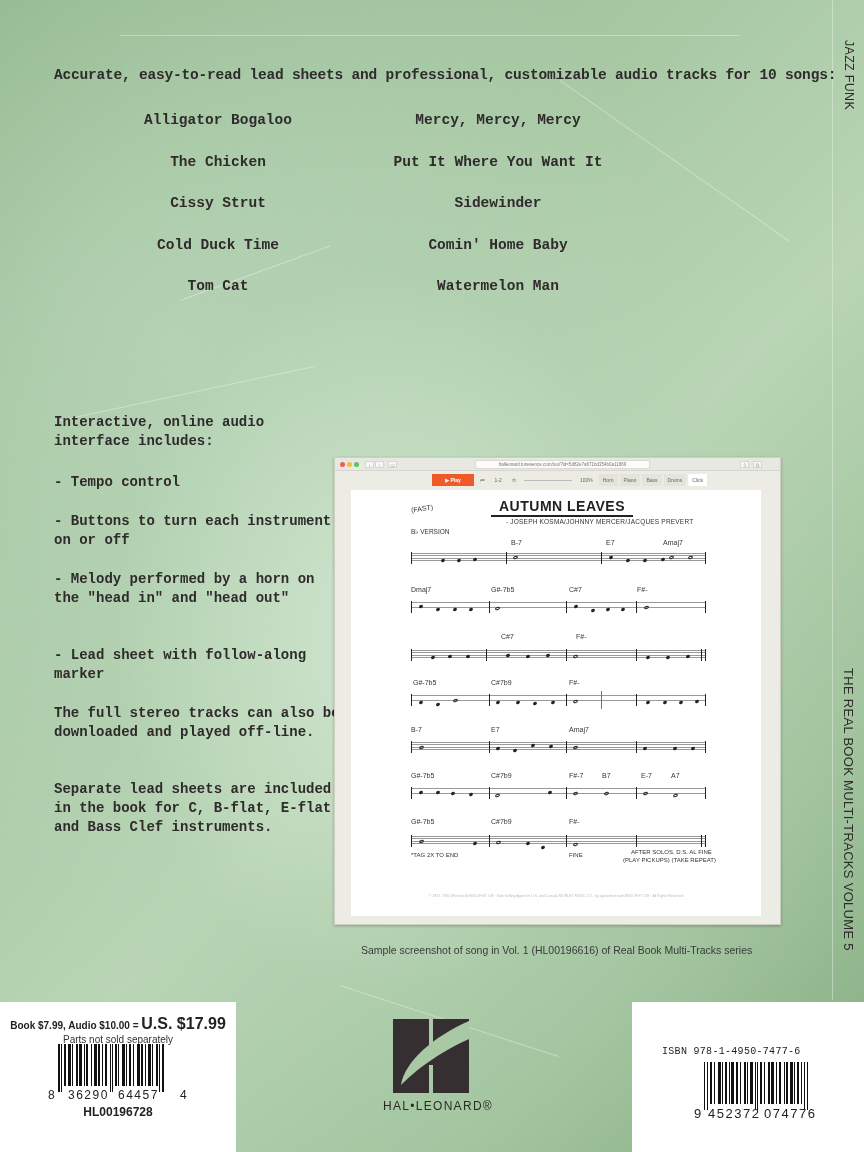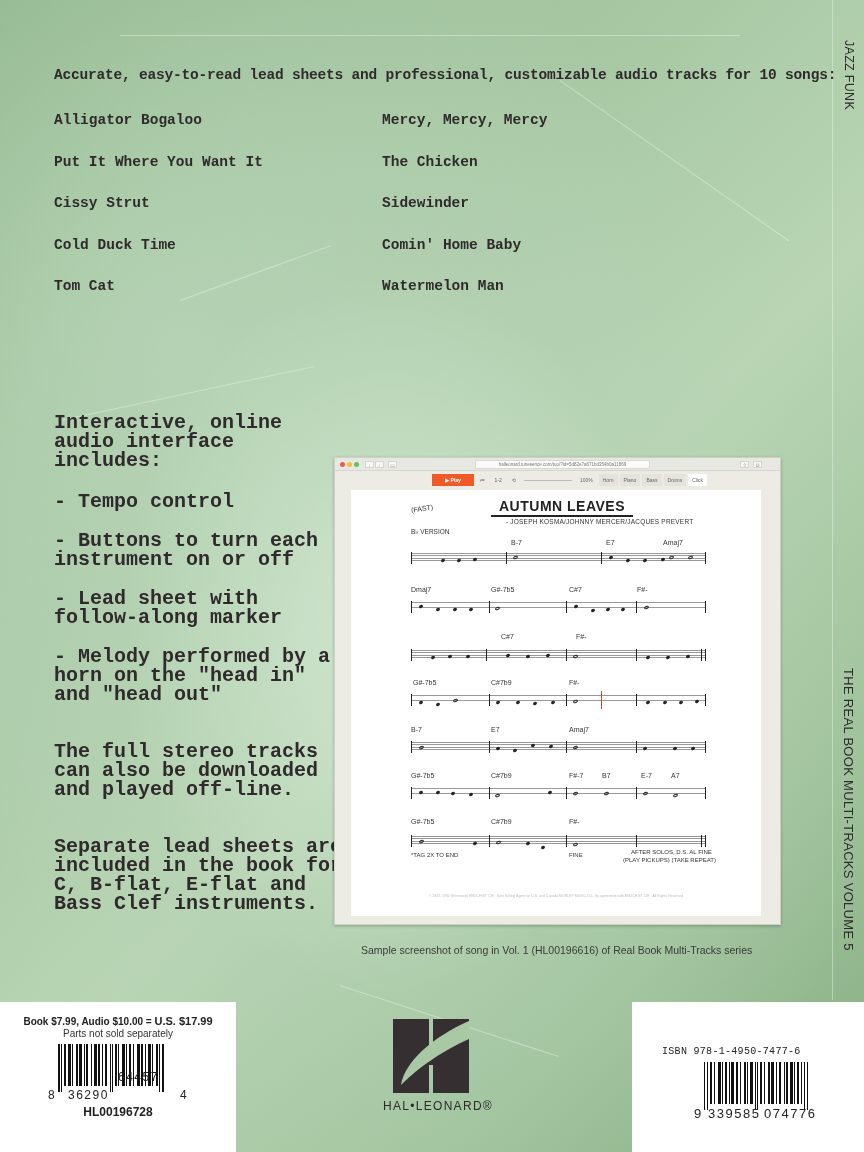--- a/index.html
+++ b/index.html
@@ -12,23 +12,23 @@
       linear-gradient(135deg, #8fb68c 0%, #a9c9a5 35%, #b9d5b4 55%, #9fc29b 80%, #87ad83 100%);
     font-family: "DejaVu Serif", "Liberation Serif", serif;
     color:#2e2a2a;
   }
   .scratch { position:absolute; background:rgba(235,245,235,0.45); height:1px; transform-origin:0 0; }
 
   .typewriter { font-family: "Liberation Mono", "DejaVu Sans Mono", monospace; font-weight:bold; color:#2f2a2b; }
 
   .intro { position:absolute; left:54px; top:67px; font-size:14.5px; letter-spacing:-0.2px; }
   .songs { position:absolute; left:54px; top:110px; width:560px; display:grid; grid-template-columns: 328px 232px; row-gap:20.5px; font-size:14.5px; }
-  .songs div { height:21px; line-height:21px; }
-
-  .features { position:absolute; left:54px; top:413px; width:290px; font-size:20px; line-height:19px; }
+  .songs div { height:21px; line-height:21px;text-align:center; }
+
+  .features { position:absolute; left:54px; top:413px; width:290px; font-size:14px; line-height:19px; }
   .features .block { margin-bottom:20px; }
   .features .heading { margin-bottom:22px; }
 
   .vert { position:absolute; font-family:"Liberation Sans","DejaVu Sans",sans-serif; writing-mode:vertical-rl; color:#2d2b2b; font-size:12.5px; letter-spacing:0.3px; }
   .vert.jazz { right:8px; top:40px; }
   .vert.series { right:8px; top:668px; font-size:13px; }
 
   
   .browser { position:absolute; left:334px; top:457px; width:447px; height:468px; background:#ecece5; border:1px solid #cfcfc6; box-shadow:0 1px 3px rgba(0,0,0,0.25); }
   .b-titlebar { height:13px; background:#e8e8e3; border-bottom:1px solid #d6d6ce; position:relative; }
@@ -56,21 +56,21 @@
   .chord { position:absolute; font-size:7px; font-family:"Liberation Sans",sans-serif; color:#333; }
   .marker { position:absolute; width:1px; height:18px; background:#ef3b24; }
   .sheet-foot { position:absolute; left:0; right:0; top:404px; font-size:3.5px; font-family:"Liberation Sans",sans-serif; text-align:center; color:#bbb; line-height:5px; }
   .tag { position:absolute; font-size:6px; font-family:"Liberation Sans",sans-serif; color:#333; }
 
   .caption { position:absolute; left:361px; top:944px; font-family:"Liberation Sans","DejaVu Sans",sans-serif; font-size:10.5px; color:#3a3a3a; }
 
   
   .price-box { position:absolute; left:0; top:1002px; width:236px; height:150px; background:#fff; font-family:"Liberation Sans",sans-serif; text-align:center; }
   .price-line { margin-top:13px; font-size:10px; font-weight:bold; color:#222; }
-  .price-line .total { font-size:11px; }
+  .price-line .total { font-size:16px; }
   .parts { font-size:10px; color:#333; margin-top:1px; }
   .barcode { display:flex; align-items:flex-start; height:42px; }
   .barcode span { display:block; background:#111; height:100%; }
   .bc1 { position:absolute; left:58px; top:42px; }
   .bc-num { position:absolute; font-family:"Liberation Sans",sans-serif; font-size:12px; color:#222; letter-spacing:1.5px; }
   .hl-code { position:absolute; left:0; right:0; top:103px; font-size:12px; font-weight:bold; color:#222; }
 
   .isbn-box { position:absolute; left:632px; top:1002px; width:232px; height:150px; background:#fff; font-family:"Liberation Sans",sans-serif; }
   .isbn-text { position:absolute; left:30px; top:44px; font-family:"Liberation Mono","DejaVu Sans Mono",monospace; font-size:10px; color:#222; letter-spacing:0.3px; }
   .bc2 { position:absolute; left:72px; top:60px; }
@@ -89,36 +89,36 @@
 <div class="scratch" style="left:832px;top:0;width:1px;height:1000px;"></div>
 
 <div class="vert jazz">JAZZ FUNK</div>
 <div class="vert series">THE REAL BOOK MULTI-TRACKS  VOLUME 5</div>
 
 <div class="intro typewriter">Accurate, easy-to-read lead sheets and professional, customizable audio tracks for 10 songs:</div>
 
 <div class="songs typewriter">
   <div>Alligator Bogaloo</div>
   <div>Mercy, Mercy, Mercy</div>
+  <div>The Chicken</div>
   <div>Put It Where You Want It</div>
-  <div>The Chicken</div>
   <div>Cissy Strut</div>
   <div>Sidewinder</div>
   <div>Cold Duck Time</div>
   <div>Comin' Home Baby</div>
   <div>Tom Cat</div>
   <div>Watermelon Man</div>
 </div>
 
 <div class="features typewriter">
   <div class="heading">Interactive, online audio interface includes:</div>
   <div class="block">- Tempo control</div>
   <div class="block">- Buttons to turn each instrument on or off</div>
+  <div class="block" style="margin-bottom:38px">- Melody performed by a horn on the "head in" and "head out"</div>
   <div class="block">- Lead sheet with follow-along marker</div>
-  <div class="block" style="margin-bottom:38px">- Melody performed by a horn on the "head in" and "head out"</div>
   <div class="block" style="margin-bottom:38px">The full stereo tracks can also be downloaded and played off-line.</div>
   <div class="block">Separate lead sheets are included in the book for C, B-flat, E-flat and Bass Clef instruments.</div>
 </div>
 
 <div class="browser">
   <div class="b-titlebar">
     <span class="dot r"></span>
     <span class="dot y"></span>
     <span class="dot g"></span>
     <span class="nav-btn" style="left:30px">‹</span>
@@ -346,21 +346,21 @@
       <span style="width:2px;margin-right:2px"></span>
     <span style="width:1px;margin-right:2px"></span>
       <span style="width:3px;margin-right:1px"></span>
       <span style="width:1px;margin-right:3px"></span>
       <span style="width:2px;margin-right:1px"></span>
     <span style="width:1px;margin-right:2px;height:48px"></span>
       <span style="width:2px;height:48px"></span>
   </div>
   <span class="bc-num" style="left:48px;top:86px">8</span>
   <span class="bc-num" style="left:68px;top:86px">36290</span>
-  <span class="bc-num" style="left:118px;top:68px">64457</span>
+  <span class="bc-num" style="left:118px;top:86px">64457</span>
   <span class="bc-num" style="left:180px;top:86px">4</span>
   <div class="hl-code">HL00196728</div>
 </div>
 
 <svg class="hl-logo" viewBox="0 0 76 74">
   <rect x="0" y="0" width="36" height="74" fill="#352f31"></rect>
   <rect x="40" y="0" width="36" height="74" fill="#352f31"></rect>
   <rect x="34" y="28" width="8" height="18" fill="#352f31"></rect>
   <path d="M76 2 C40 18, 12 42, 8 66 C20 54, 44 34, 76 20 Z" fill="#a9c9a5"></path>
 </svg>
@@ -394,15 +394,15 @@
       <span style="width:1px;margin-right:1px"></span>
       <span style="width:2px;margin-right:2px"></span>
     <span style="width:3px;margin-right:1px"></span>
       <span style="width:1px;margin-right:2px"></span>
       <span style="width:2px;margin-right:2px"></span>
       <span style="width:1px;margin-right:2px"></span>
     <span style="width:1px;margin-right:2px;height:48px"></span>
       <span style="width:1px;height:48px"></span>
   </div>
   <span class="bc-num" style="left:62px;top:104px;font-size:13px">9</span>
-  <span class="bc-num" style="left:76px;top:104px;font-size:13px">339585</span>
+  <span class="bc-num" style="left:76px;top:104px;font-size:13px">452372</span>
   <span class="bc-num" style="left:132px;top:104px;font-size:13px">074776</span>
 </div>
 
 </body></html>

